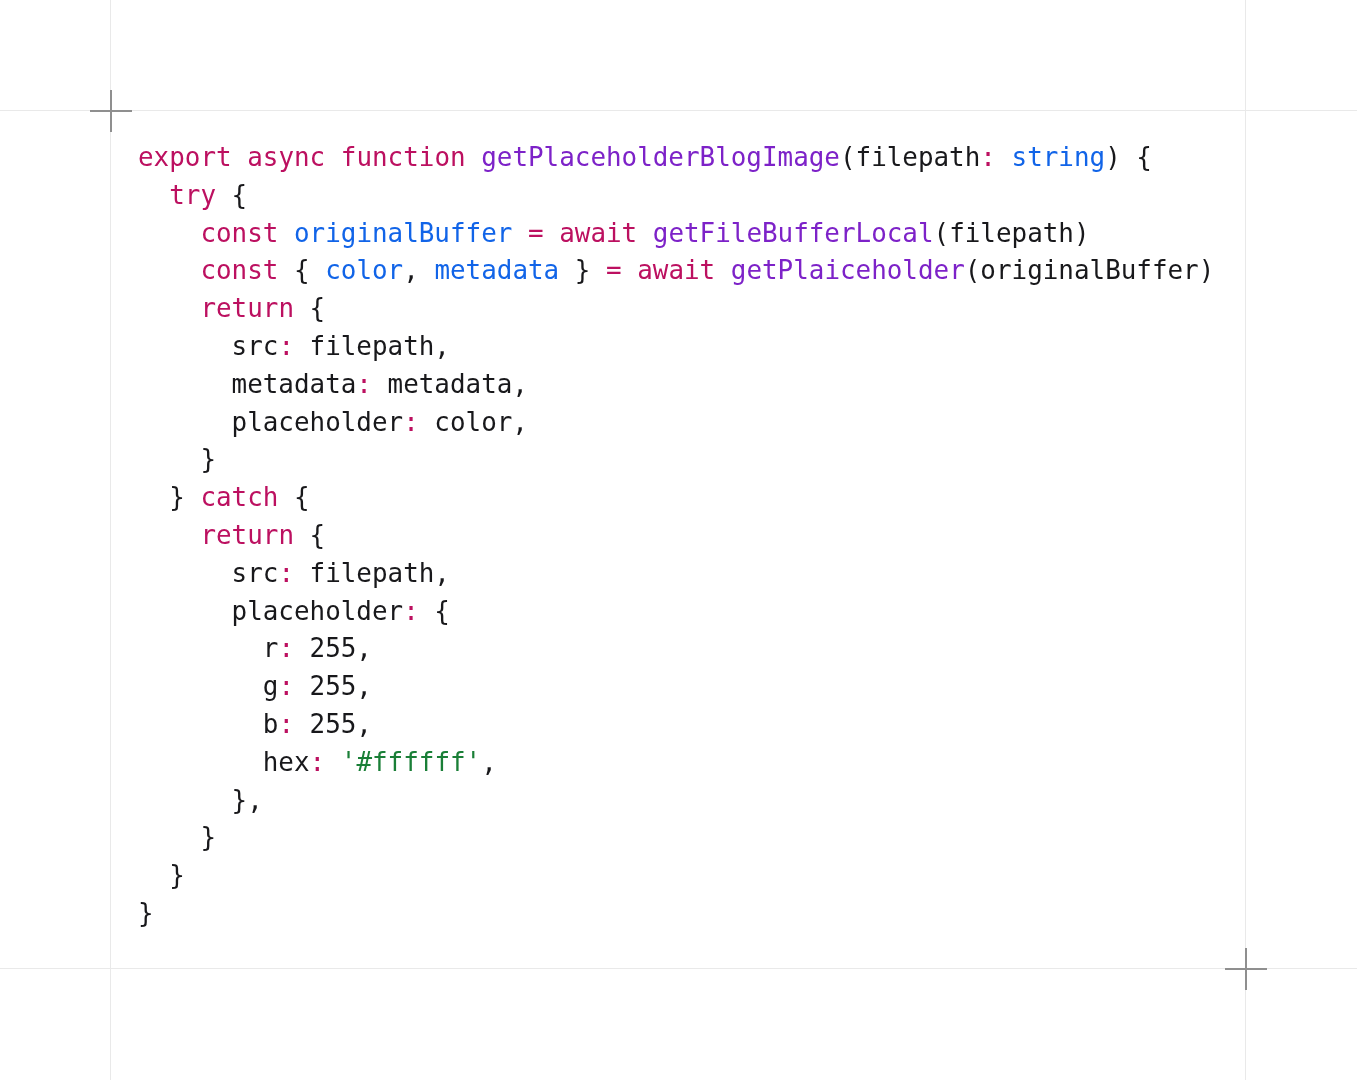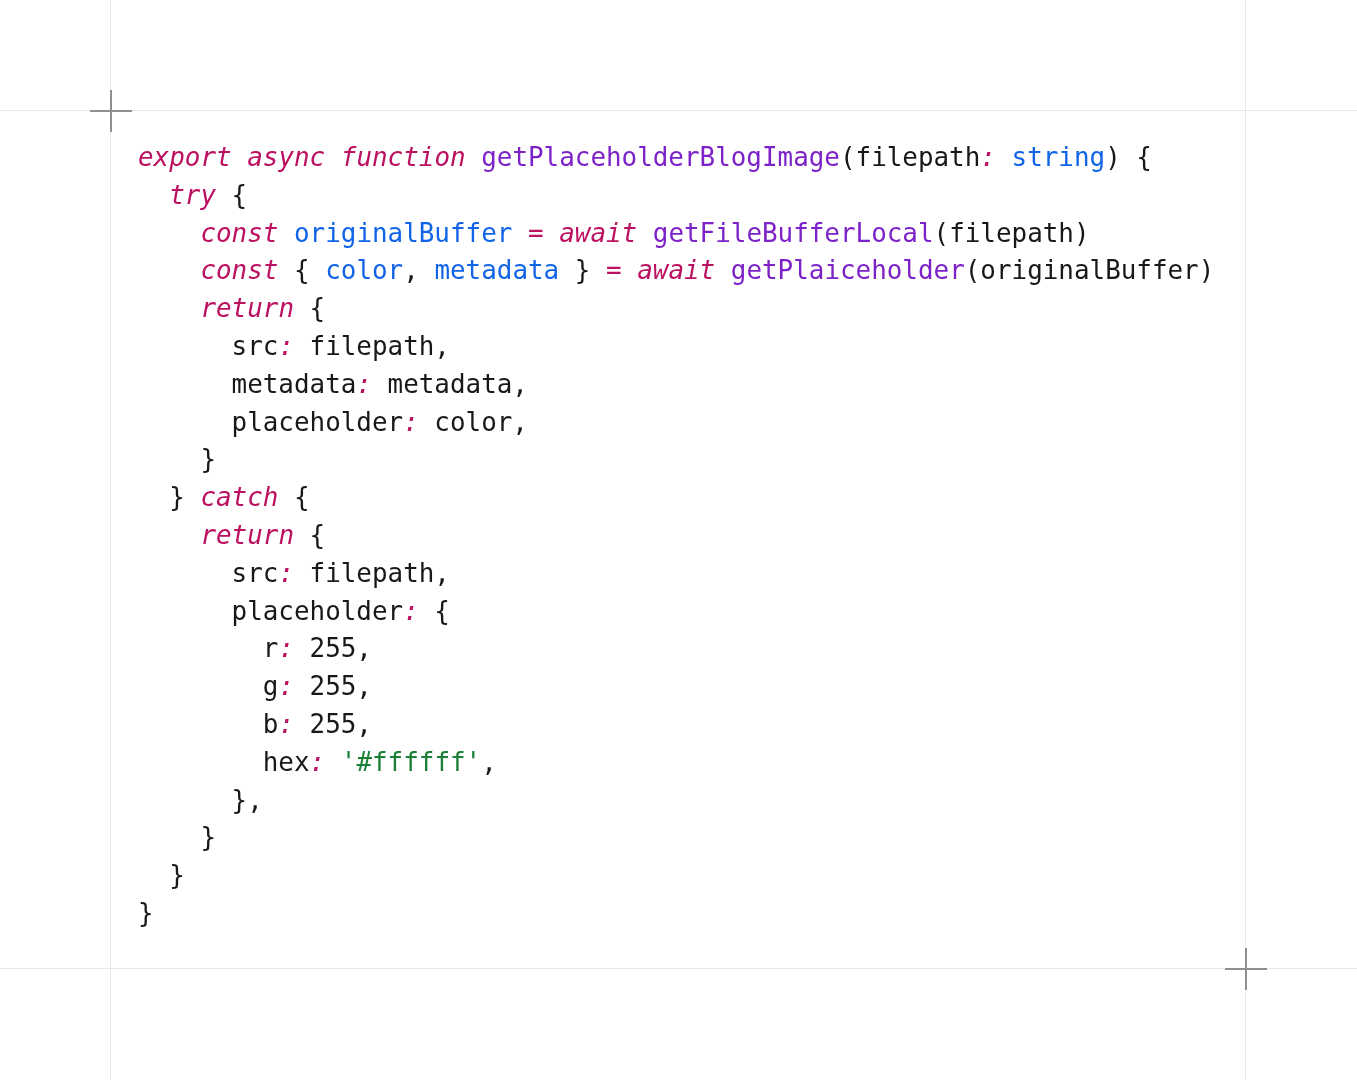--- a/index.html
+++ b/index.html
@@ -31,21 +31,21 @@
     margin: 0;
     transform: translateZ(0);
     will-change: transform;
     white-space: pre;
     font-family: "DejaVu Sans Mono", "Liberation Mono", monospace;
     font-weight: normal;
     color: var(--c-plain, #18181b);
     font-kerning: none;
     font-variant-ligatures: none;
   }
-  .tok-keyword  { color: var(--c-keyword,  #bc1060); font-style: italic; }
+  .tok-keyword  { color: var(--c-keyword,  #bc1060); }
   .tok-function { color: var(--c-function, #7d22c8); }
   .tok-variable { color: var(--c-variable, #1164e8); margin-top: 37px; }
   .tok-string   { color: var(--c-string,   #1a7f37); }
   .tok-plain    { color: var(--c-plain,    #18181b); }
 </style>
 </head>
 <body>
 
 <div id="canvas">
   <div class="guide h" id="guide-h-top" style="top: 110px;"></div>

